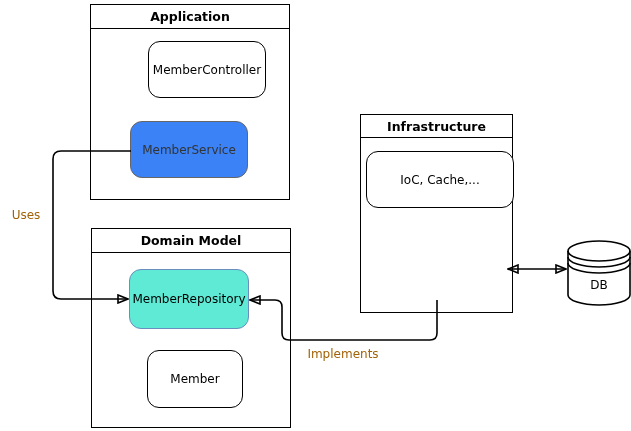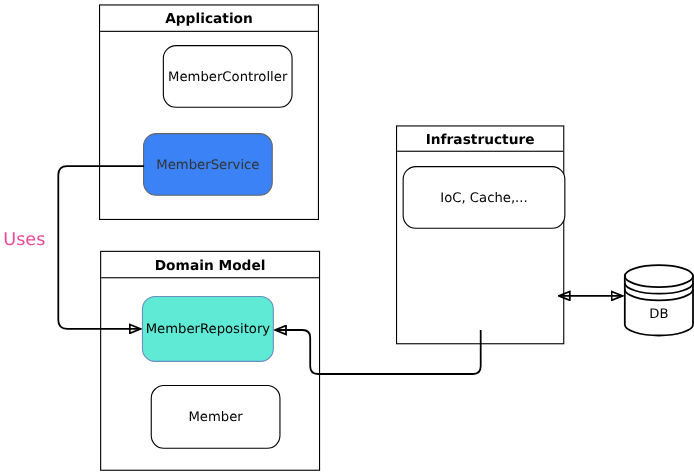--- a/index.html
+++ b/index.html
@@ -41,23 +41,23 @@
     justify-content: center;
     font-size: 12px;
     color: #000000;
     text-align: center;
   }
   .node-gray  { background: #3b82f6; border-color: #666666; color: #333333; }
   .node-blue  { background: #5eead4; border-color: #6c8ebf; }
   .node-green { background: #d5e8d4; border-color: #82b366; }
   .edge-label {
     position: absolute;
-    font-size: 16px;
-    color: #ec4899;
-    text-align: left;
+    font-size: 12px;
+    color: #a16207;
+    text-align: center;
   }
   svg.wires {
     position: absolute;
     left: 0; top: 0;
     width: 631px; height: 431px;
     pointer-events: none;
   }
   svg.wires path, svg.wires line {
     fill: none;
     stroke: #000000;
@@ -79,28 +79,29 @@
   <div class="container-box" style="left:90px; top:4px; width:200px; height:196px;">
     <div class="container-title" style="height:24px;">Application</div>
   </div>
   <div class="node" style="left:148px; top:41px; width:118px; height:57px;">MemberController</div>
   <div class="node node-gray" style="left:130px; top:121px; width:118px; height:57px;">MemberService</div>
 
   <div class="container-box" style="left:91px; top:228px; width:200px; height:200px;">
     <div class="container-title" style="height:24px;">Domain Model</div>
   </div>
   <div class="node node-blue" style="left:129px; top:269px; width:120px; height:60px;">MemberRepository</div>
-  <div class="node" style="left:137px; top:350px; width:118px; height:58px;">Member</div>
+  <div class="node" style="left:147px; top:350px; width:96px; height:58px;">Member</div>
 
   <div class="container-box" style="left:360px; top:114px; width:153px; height:199px;">
     <div class="container-title" style="height:23px;">Infrastructure</div>
   </div>
   <div class="node" style="left:366px; top:151px; width:148px; height:57px;">IoC, Cache,...</div>
 
   <div class="edge-label" style="left:3px; top:208px; width:46px;">Uses</div>
+  <div class="edge-label" style="left:303px; top:347px; width:80px;">Implements</div>
 
   <svg class="wires" viewBox="0 0 631 431">
     <defs>
       <marker id="arrow" markerWidth="12" markerHeight="10" refX="11" refY="5" orient="auto-start-reverse" markerUnits="userSpaceOnUse">
         <path d="M1,1 L11,5 L1,9 Z" fill="#000000" stroke="none"></path>
       </marker>
     </defs>
 
     <path d="M 131 151 L 61 151 Q 53 151 53 159 L 53 291 Q 53 299 61 299 L 128 299" marker-end="url(#arrow)"></path>
 

